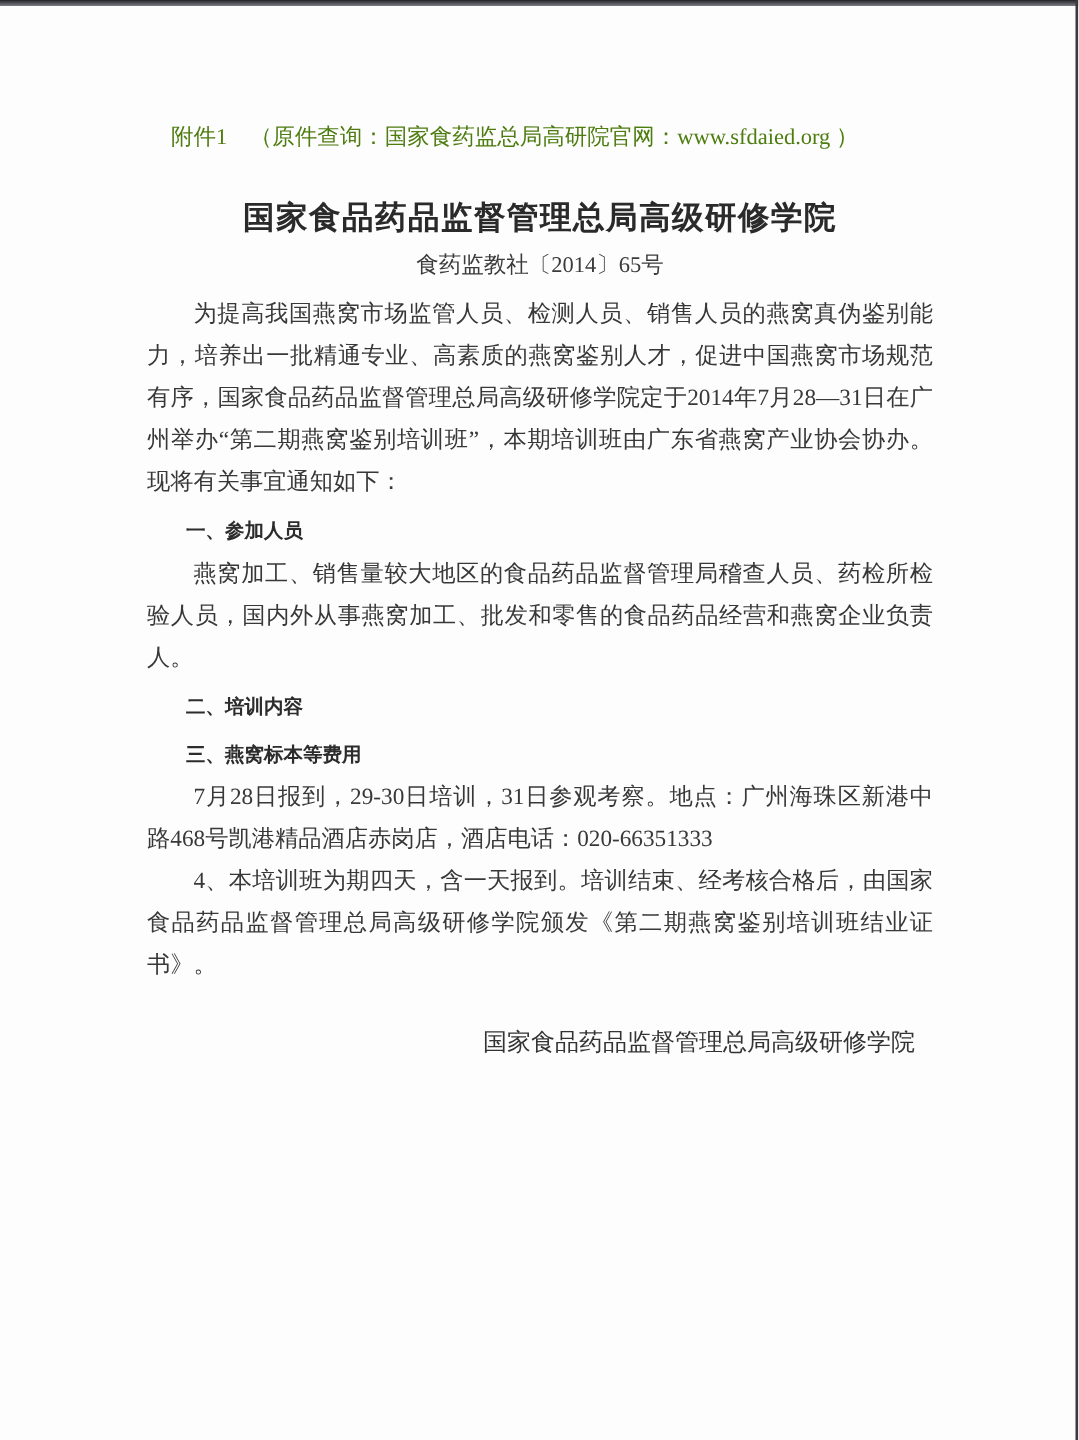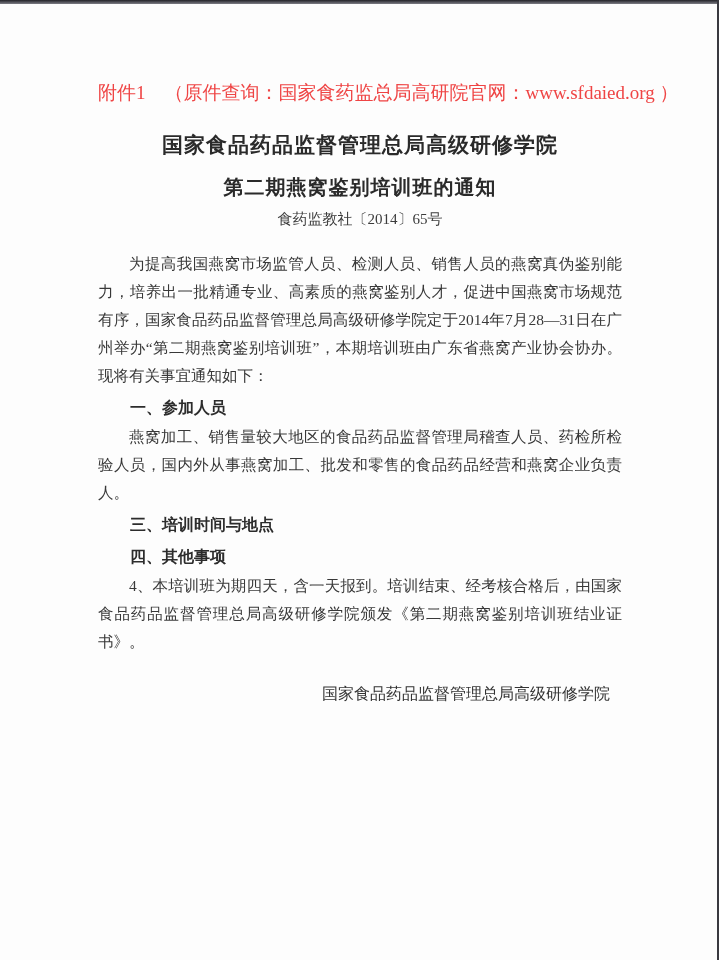--- a/index.html
+++ b/index.html
@@ -21,24 +21,24 @@
     position: absolute; top: 0; right: 0;
     width: 2px; height: 960px;
     background: #3a3a40;
   }
   .content {
     position: absolute;
     left: 98px; top: 0;
     width: 524px;
   }
   .attachment {
-    margin: 82px 0 0 0;
-    font-size: 19px;
+    margin: 82px 0 0 16px;
+    font-size: 15px;
     line-height: 21px;
-    color: #ef4444;
+    color: #4d7c0f;
     white-space: nowrap;
   }
   .title1 {
     margin: 27px 0 0 0;
     font-size: 21px;
     line-height: 30px;
     font-weight: bold;
     text-align: center;
     color: #2a2a2a;
     letter-spacing: 1px;
@@ -60,24 +60,24 @@
     color: #3b3b3b;
   }
   .body {
     margin: 0;
     font-size: 15.5px;
     line-height: 28px;
     text-align: justify;
     color: #383838;
   }
   .indent { text-indent: 2em; }
-  .intro { margin-top: 20px; }
+  .intro { margin-top: 8px; }
   .heading {
     margin: 4px 0 1px 0;
-    font-size: 16px;
+    font-size: 13px;
     line-height: 28px;
     font-weight: bold;
     text-indent: 2em;
     color: #2c2c2c;
   }
   .signature-block {
     margin: 24px 12px 0 auto;
     width: max-content;
     text-align: center;
   }
@@ -94,33 +94,33 @@
 <div class="page">
   <div class="top-edge"></div>
   <div class="right-edge"></div>
 
   <div class="content">
 
     <p class="attachment">附件1　（原件查询：国家食药监总局高研院官网：www.sfdaied.org ）</p>
 
     <h1 class="title1">国家食品药品监督管理总局高级研修学院</h1>
 
-    <h2 class="title2">第二期燕窝鉴别培训班的通知</h2>
 
     <p class="docnum">食药监教社〔2014〕65号</p>
 
     <p class="body indent intro">为提高我国燕窝市场监管人员、检测人员、销售人员的燕窝真伪鉴别能力，培养出一批精通专业、高素质的燕窝鉴别人才，促进中国燕窝市场规范有序，国家食品药品监督管理总局高级研修学院定于2014年7月28—31日在广州举办“第二期燕窝鉴别培训班”，本期培训班由广东省燕窝产业协会协办。现将有关事宜通知如下：</p>
 
     <h3 class="heading">一、参加人员</h3>
     <p class="body indent">燕窝加工、销售量较大地区的食品药品监督管理局稽查人员、药检所检验人员，国内外从事燕窝加工、批发和零售的食品药品经营和燕窝企业负责人。</p>
 
+    <h3 class="heading">二、培训内容</h3>
 
-    <h3 class="heading">三、培训时间与地点</h3>
+    <h3 class="heading">三、燕窝标本等费用</h3>
+    <p class="body indent">7月28日报到，29-30日培训，31日参观考察。地点：广州海珠区新港中路468号凯港精品酒店赤岗店，酒店电话：020-66351333</p>
 
-    <h3 class="heading">四、其他事项</h3>
     <p class="body indent">4、本培训班为期四天，含一天报到。培训结束、经考核合格后，由国家食品药品监督管理总局高级研修学院颁发《第二期燕窝鉴别培训班结业证书》。</p>
 
     <div class="signature-block">
       <p class="signature">国家食品药品监督管理总局高级研修学院</p>
 
     </div>
 
   </div>
 </div>
 

